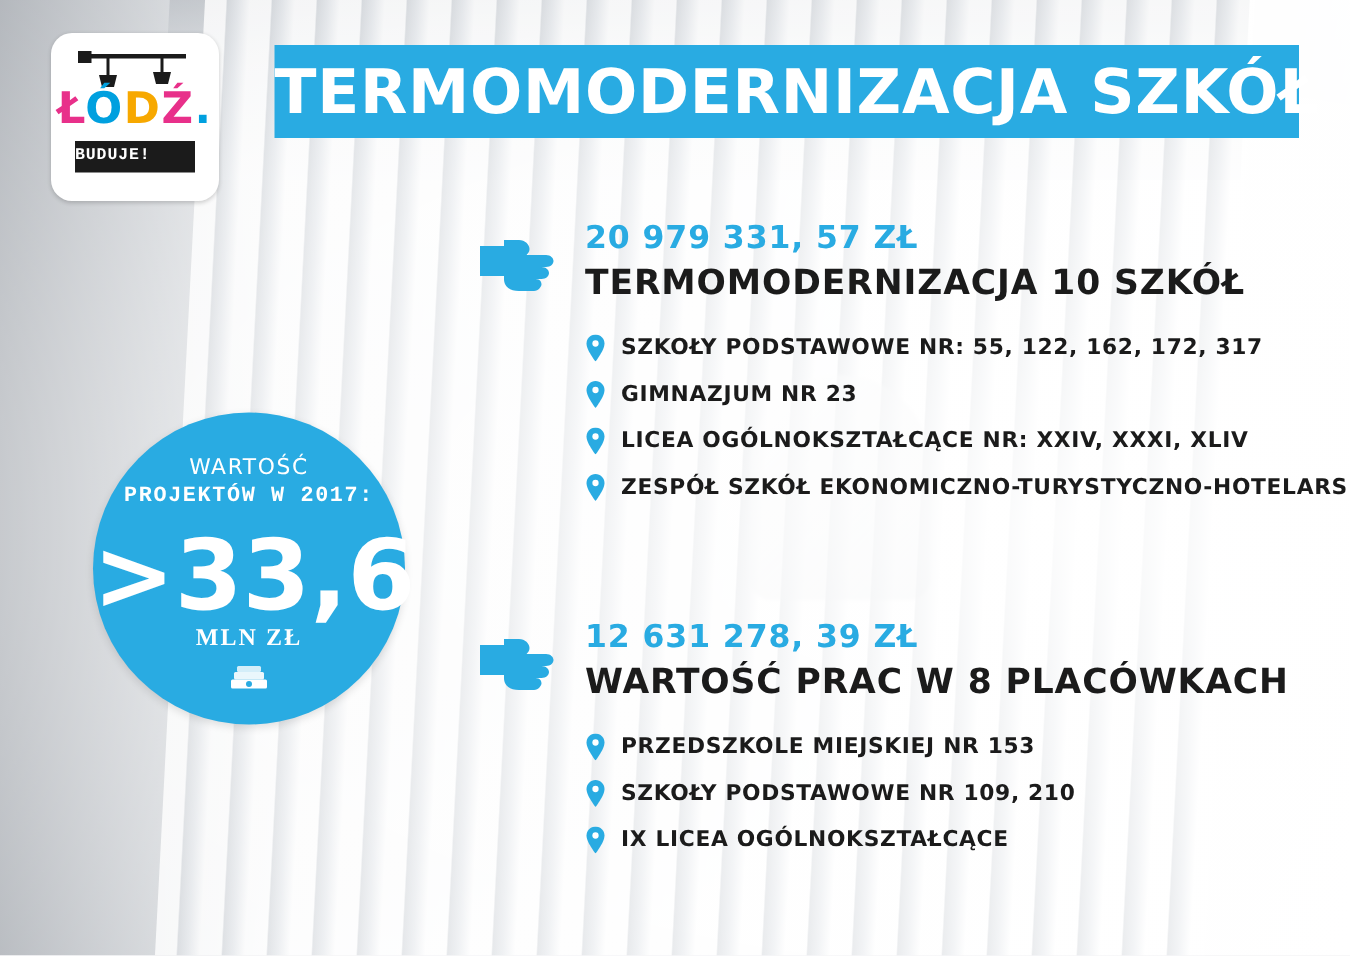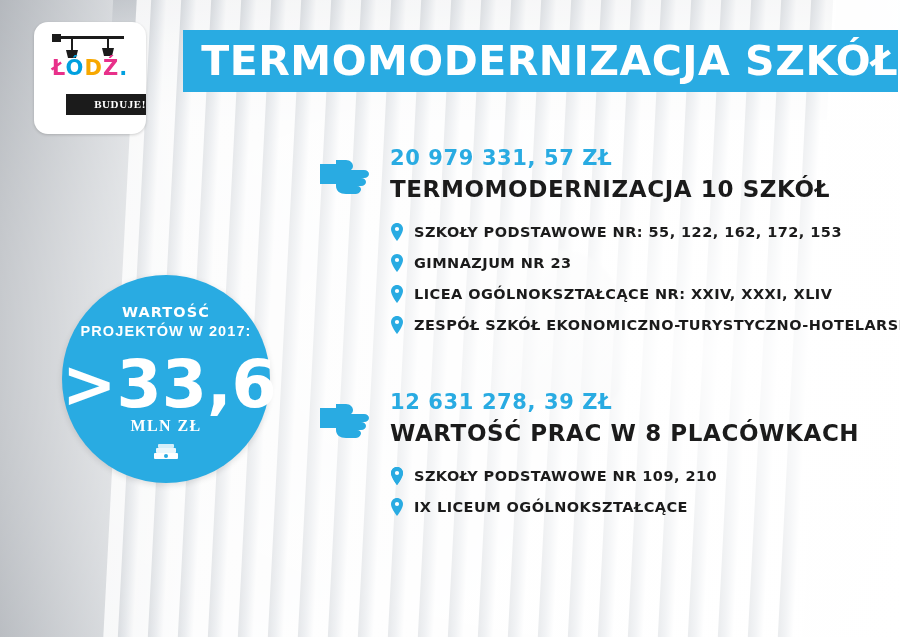--- a/index.html
+++ b/index.html
@@ -98,59 +98,58 @@
     top: 10px;
     width: 80px;
     height: 36px;
   }
   .logo-word {
     position: absolute;
     left: 0;
     top: 36px;
     width: 112px;
     text-align: center;
-    font-size: 21px;
+    font-size: 29px;
     font-weight: bold;
     letter-spacing: 1px;
     line-height: 1;
     font-family: "DejaVu Sans", sans-serif;
   }
   .logo-word .l1 { color: #e8308a; }
   .logo-word .l2 { color: #00a0df; }
   .logo-word .l3 { color: #f7a800; }
   .logo-word .l4 { color: #e8308a; }
   .logo-word .l5 { color: #00a0df; }
   .logo-tag {
     position: absolute;
-    left: 32px;
+    left: 16px;
     top: 72px;
     width: 80px;
     height: 21px;
     background: #1b1b1b;
     color: #ffffff;
     font-size: 11px;
     font-weight: bold;
     letter-spacing: 0.6px;
-    text-align: right;
+    text-align: left;
     line-height: 21px;
-    font-family: Liberation Serif, serif;
+    font-family: Liberation Mono, monospace;
   }
 
   
   .title-bar {
     position: absolute;
     left: 183px;
     top: 30px;
     width: 683px;
     height: 62px;
     background: #29abe2;
     display: flex;
     align-items: center;
-    justify-content: flex-end;
-    padding-left: 32px;
+    justify-content: flex-start;
   }
   .title-bar h1 {
     margin: 0;
     color: #ffffff;
     font-size: 41px;
     font-weight: bold;
     letter-spacing: 0.5px;
     font-family: "DejaVu Sans", sans-serif;
     white-space: nowrap;
   }
@@ -164,30 +163,30 @@
     height: 208px;
     border-radius: 50%;
     background: #29abe2;
     color: #ffffff;
     text-align: center;
     box-shadow: 0 2px 6px rgba(0,0,0,0.12);
   }
   .badge-line1 {
     margin-top: 29px;
     font-size: 14.5px;
-    font-weight: bold;
+    font-weight: normal;
     letter-spacing: 1.1px;
     font-family: "DejaVu Sans", sans-serif;
   }
   .badge-line2 {
     margin-top: 3px;
     font-size: 14.5px;
     font-weight: bold;
     letter-spacing: 1.1px;
-    font-family: Liberation Sans, sans-serif;
+    font-family: Liberation Mono, monospace;
   }
   .badge-big {
     margin-top: 12px;
     font-size: 65px;
     font-weight: bold;
     letter-spacing: 0px;
     line-height: 1.05;
     font-family: "DejaVu Sans", sans-serif;
   }
   .badge-unit {
@@ -202,21 +201,21 @@
     font-size: 22px;
     line-height: 1;
   }
 
   
   .section {
     position: absolute;
     left: 318px;
   }
   .section-1 { top: 146px; }
-  .section-2 { top: 390px; }
+  .section-2 { top: 412px; }
 
   .sec-head {
     position: relative;
     padding-left: 72px;
   }
   .hand-icon {
     position: absolute;
     left: 0;
     top: 4px;
     width: 58px;
@@ -325,21 +324,21 @@
       <p class="sec-title">TERMOMODERNIZACJA 10 SZKÓŁ</p>
     </div>
     <ul class="sec-list">
       <li>
         <span class="pin-icon">
           <svg viewBox="0 0 14 18" width="14" height="18" aria-hidden="true">
               <path d="M7 0C3.7 0 1 2.7 1 6c0 4.5 6 12 6 12s6-7.5 6-12c0-3.3-2.7-6-6-6z" fill="#29abe2"></path>
               <circle cx="7" cy="6" r="2.1" fill="#ffffff"></circle>
             </svg>
         </span>
-        <span>SZKOŁY PODSTAWOWE NR: 55,  122,  162,  172,  153</span>
+        <span>SZKOŁY PODSTAWOWE NR: 55,  122,  162,  172,  317</span>
       </li>
       <li>
         <span class="pin-icon">
           <svg viewBox="0 0 14 18" width="14" height="18" aria-hidden="true">
               <path d="M7 0C3.7 0 1 2.7 1 6c0 4.5 6 12 6 12s6-7.5 6-12c0-3.3-2.7-6-6-6z" fill="#29abe2"></path>
               <circle cx="7" cy="6" r="2.1" fill="#ffffff"></circle>
             </svg>
         </span>
         <span>GIMNAZJUM NR 23</span>
       </li>
@@ -376,35 +375,36 @@
       <p class="sec-title">WARTOŚĆ PRAC W 8 PLACÓWKACH</p>
     </div>
     <ul class="sec-list">
       <li>
         <span class="pin-icon">
           <svg viewBox="0 0 14 18" width="14" height="18" aria-hidden="true">
               <path d="M7 0C3.7 0 1 2.7 1 6c0 4.5 6 12 6 12s6-7.5 6-12c0-3.3-2.7-6-6-6z" fill="#29abe2"></path>
               <circle cx="7" cy="6" r="2.1" fill="#ffffff"></circle>
             </svg>
         </span>
+        <span>PRZEDSZKOLE MIEJSKIEJ NR 153</span>
       </li>
       <li>
         <span class="pin-icon">
           <svg viewBox="0 0 14 18" width="14" height="18" aria-hidden="true">
               <path d="M7 0C3.7 0 1 2.7 1 6c0 4.5 6 12 6 12s6-7.5 6-12c0-3.3-2.7-6-6-6z" fill="#29abe2"></path>
               <circle cx="7" cy="6" r="2.1" fill="#ffffff"></circle>
             </svg>
         </span>
         <span>SZKOŁY PODSTAWOWE NR 109,  210</span>
       </li>
       <li>
         <span class="pin-icon">
           <svg viewBox="0 0 14 18" width="14" height="18" aria-hidden="true">
               <path d="M7 0C3.7 0 1 2.7 1 6c0 4.5 6 12 6 12s6-7.5 6-12c0-3.3-2.7-6-6-6z" fill="#29abe2"></path>
               <circle cx="7" cy="6" r="2.1" fill="#ffffff"></circle>
             </svg>
         </span>
-        <span>IX LICEUM OGÓLNOKSZTAŁCĄCE</span>
+        <span>IX LICEA OGÓLNOKSZTAŁCĄCE</span>
       </li>
     </ul>
   </div>
 
 </div>
 
 </body></html>

